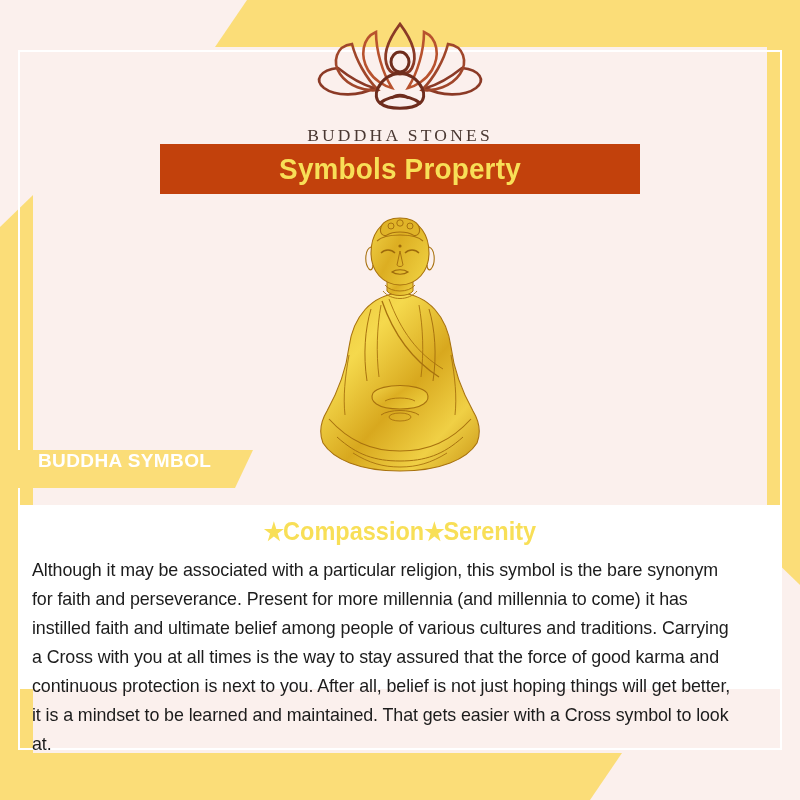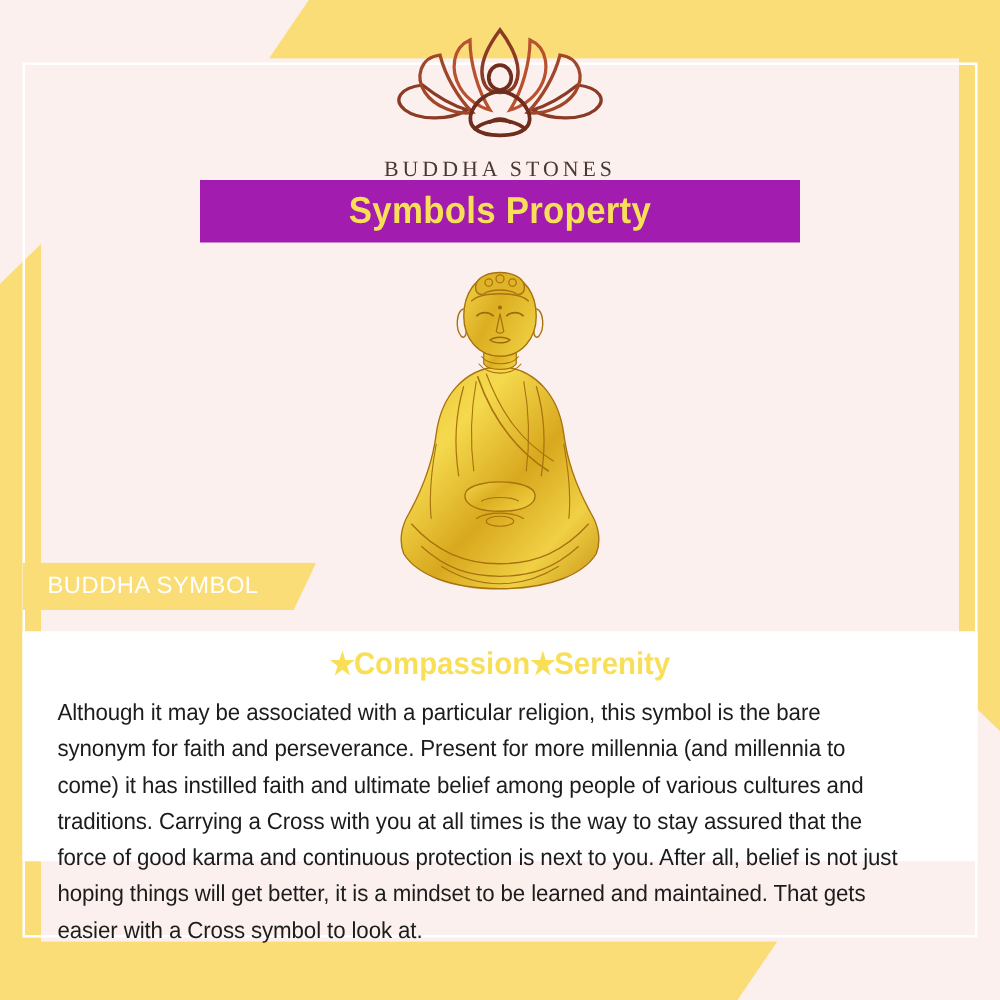--- a/index.html
+++ b/index.html
@@ -87,21 +87,21 @@
     font-weight: 400;
   }
 
   
   .title-banner {
     position: absolute;
     top: 144px;
     left: 160px;
     width: 480px;
     height: 50px;
-    background: #a21caf;
+    background: #c2410c;
     display: flex;
     align-items: center;
     justify-content: center;
   }
   .title-text {
     font-size: 30px;
     font-weight: bold;
     color: #f8df57;
     letter-spacing: 0.2px;
     font-family: "Liberation Sans", sans-serif;
@@ -124,40 +124,40 @@
   
   .ribbon {
     position: absolute;
     top: 450px;
     left: 18px;
     width: 235px;
     height: 38px;
     background: #fbdd78;
     clip-path: polygon(0 0, 235px 0, 217px 38px, 0 38px);
     display: flex;
-    align-items: center;
+    font-weight: bold;
   }
   .ribbon-label {
     padding-left: 20px;
     color: #ffffff;
     font-size: 19px;
     letter-spacing: 0.4px;
     font-family: "Liberation Sans", sans-serif;
   }
 
   
   .content-card {
     position: absolute;
     top: 505px;
     left: 18px;
     width: 764px;
     height: 184px;
     background: #ffffff;
     box-sizing: border-box;
-    padding: 0 28px;
+    padding: 0 14px;
   }
   .subtitle {
     margin: 0;
     padding-top: 12px;
     text-align: center;
     font-size: 25px;
     font-weight: bold;
     color: #f8df57;
     font-family: "Liberation Sans", sans-serif;
     transform: scaleX(0.94);

